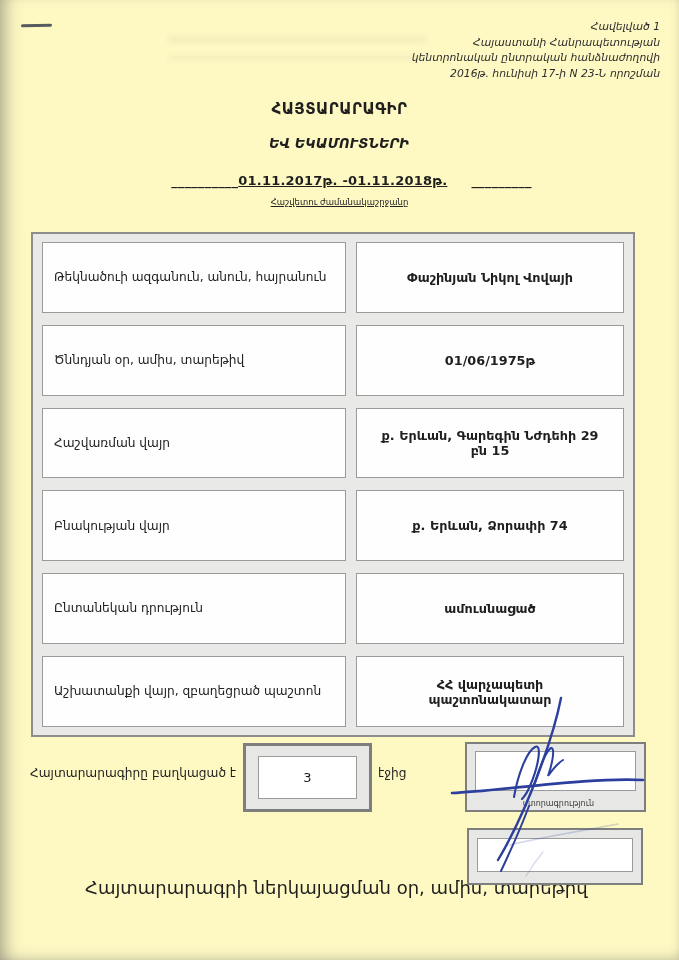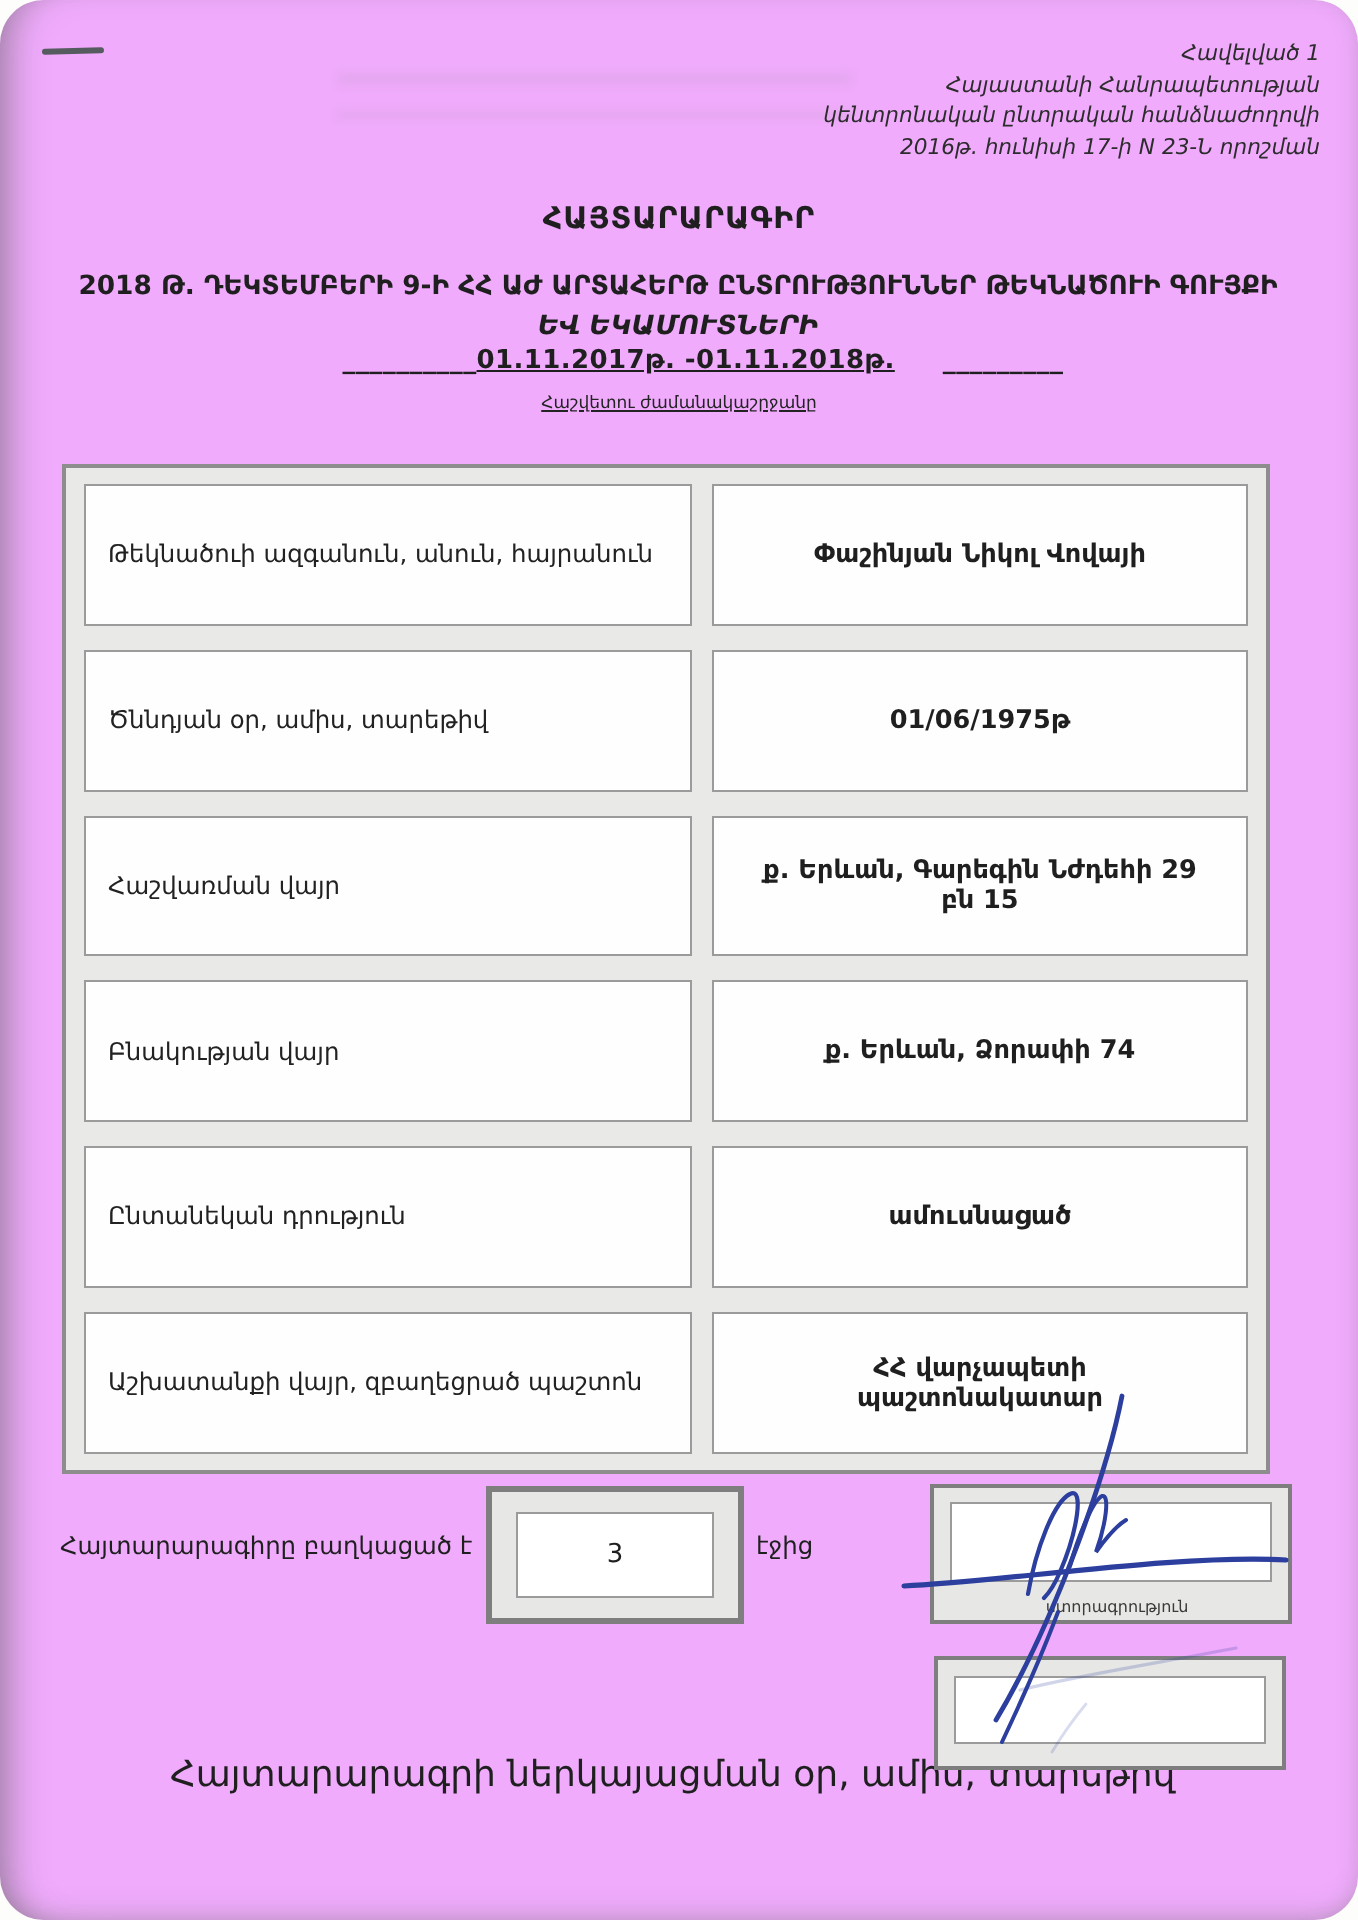--- a/index.html
+++ b/index.html
@@ -4,25 +4,24 @@
 <style>
   html,body{margin:0;padding:0;}
   body{
     width:679px;height:960px;position:relative;overflow:hidden;
     background:#fdfdfc;
     font-family:"DejaVu Sans","Liberation Sans",sans-serif;
     color:#1f1f1f;
   }
   .page{
     position:absolute;inset:0;
-    background:#f0abfc;
+    background:#fef9c3;
     box-shadow:inset 16px 0 18px -12px rgba(90,90,90,.55),
                inset -7px 0 10px -7px rgba(120,120,120,.25),
                inset 0 -12px 14px -11px rgba(120,120,120,.35);
-    border-radius:22px;
   }
   .pen-dash{
     position:absolute;left:21px;top:24px;width:31px;height:3px;
     background:#565b60;border-radius:2px;transform:rotate(-1.5deg);
   }
   
   .appendix{
     position:absolute;top:19px;right:19px;width:300px;
     text-align:right;font-style:italic;font-size:10.8px;line-height:1.45;
     color:#2c2c2c;
@@ -126,21 +125,20 @@
 
   <div class="appendix">
     <div>Հավելված 1</div>
     <div>Հայաստանի Հանրապետության</div>
     <div>կենտրոնական ընտրական հանձնաժողովի</div>
     <div>2016թ. հունիսի 17-ի N 23-Ն որոշման</div>
   </div>
 
   <div class="doc-title">ՀԱՅՏԱՐԱՐԱԳԻՐ</div>
   <div class="main-title">
-    <span style="display:block;">2018 Թ. ԴԵԿՏԵՄԲԵՐԻ 9-Ի ՀՀ ԱԺ ԱՐՏԱՀԵՐԹ ԸՆՏՐՈՒԹՅՈՒՆՆԵՐ ԹԵԿՆԱԾՈՒԻ ԳՈՒՅՔԻ</span>
     <span style="display:block;font-style:italic;">ԵՎ ԵԿԱՄՈՒՏՆԵՐԻ</span>
   </div>
   <div class="period-line">
     <span class="flank">__________</span><span class="dates">01.11.2017թ. -01.11.2018թ.</span><span class="flank">_________</span>
   </div>
   <div class="period-caption">Հաշվետու ժամանակաշրջանը</div>
 
   <div class="info-table">
     <div class="row">
       <div class="cell label">Թեկնածուի ազգանուն, անուն, հայրանուն</div>

